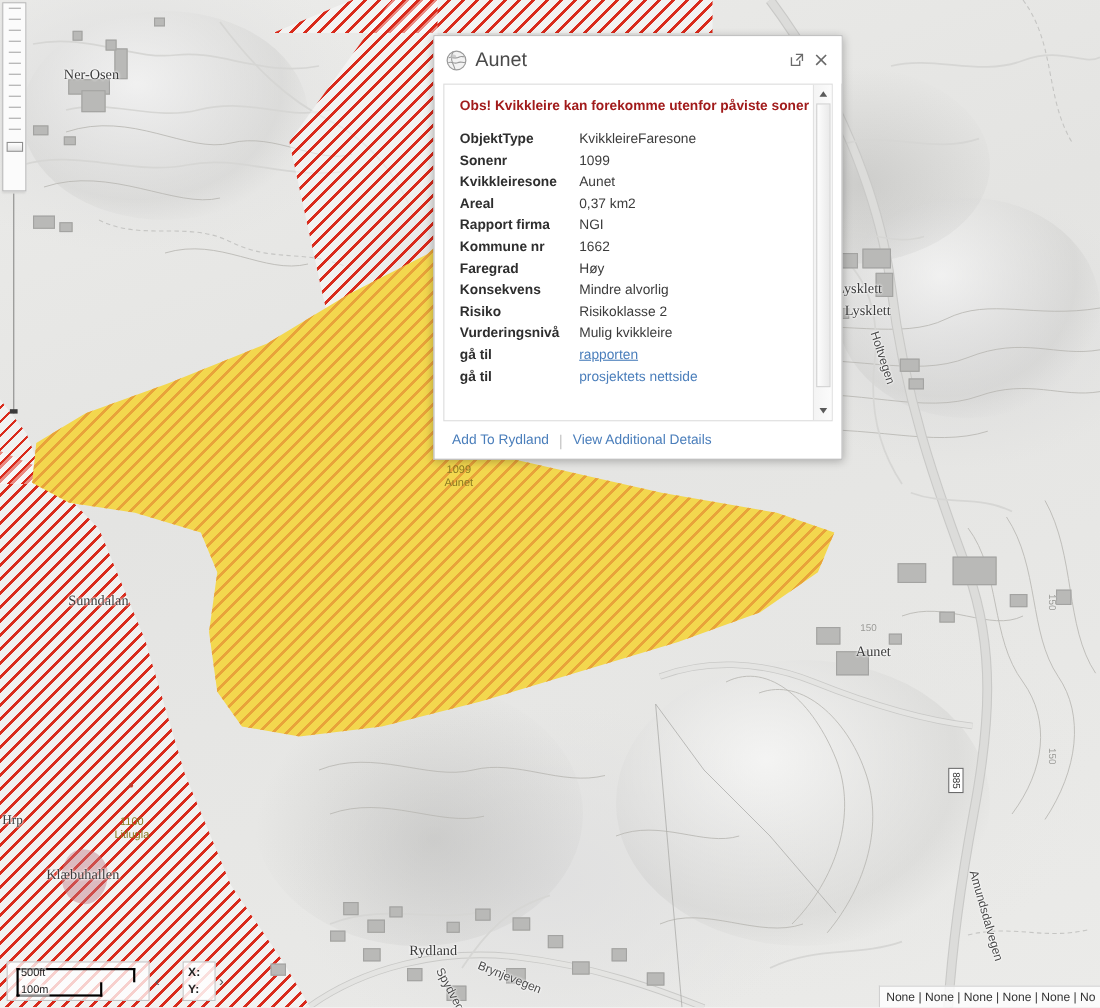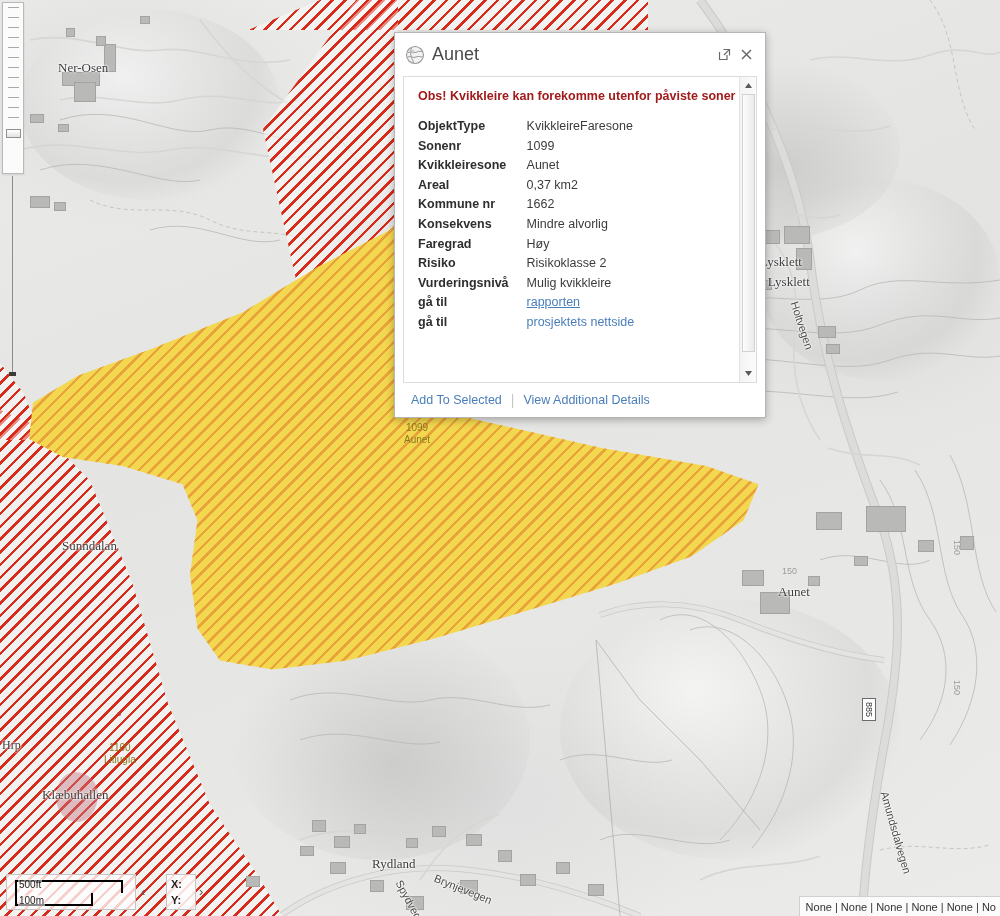--- a/index.html
+++ b/index.html
@@ -568,30 +568,34 @@
               </tr>
               <tr>
                 <td class="k">Kvikkleiresone</td>
                 <td class="v">Aunet</td>
               </tr>
               <tr>
                 <td class="k">Areal</td>
                 <td class="v">0,37 km2</td>
               </tr>
               <tr>
+                <td class="k">Rapport firma</td>
+                <td class="v">NGI</td>
+              </tr>
+              <tr>
                 <td class="k">Kommune nr</td>
                 <td class="v">1662</td>
               </tr>
               <tr>
+                <td class="k">Faregrad</td>
+                <td class="v">Høy</td>
+              </tr>
+              <tr>
                 <td class="k">Konsekvens</td>
                 <td class="v">Mindre alvorlig</td>
-              </tr>
-              <tr>
-                <td class="k">Faregrad</td>
-                <td class="v">Høy</td>
               </tr>
               <tr>
                 <td class="k">Risiko</td>
                 <td class="v">Risikoklasse 2</td>
               </tr>
               <tr>
                 <td class="k">Vurderingsnivå</td>
                 <td class="v">Mulig kvikkleire</td>
               </tr>
               <tr>
@@ -616,19 +620,19 @@
         </div>
         <div class="arrow">
           <svg width="9" height="7" viewBox="0 0 9 7">
               <path d="M4.5,6 L1,1 L8,1 Z" fill="#5a5a5a"></path>
             </svg>
         </div>
       </div>
     </div>
 
     <div class="popup-footer">
-      <a>Add To Selected</a>
+      <a>Add To Rydland</a>
       <span class="sep">|</span>
       <a>View Additional Details</a>
     </div>
   </div>
 
 </div>
 
 </body></html>

